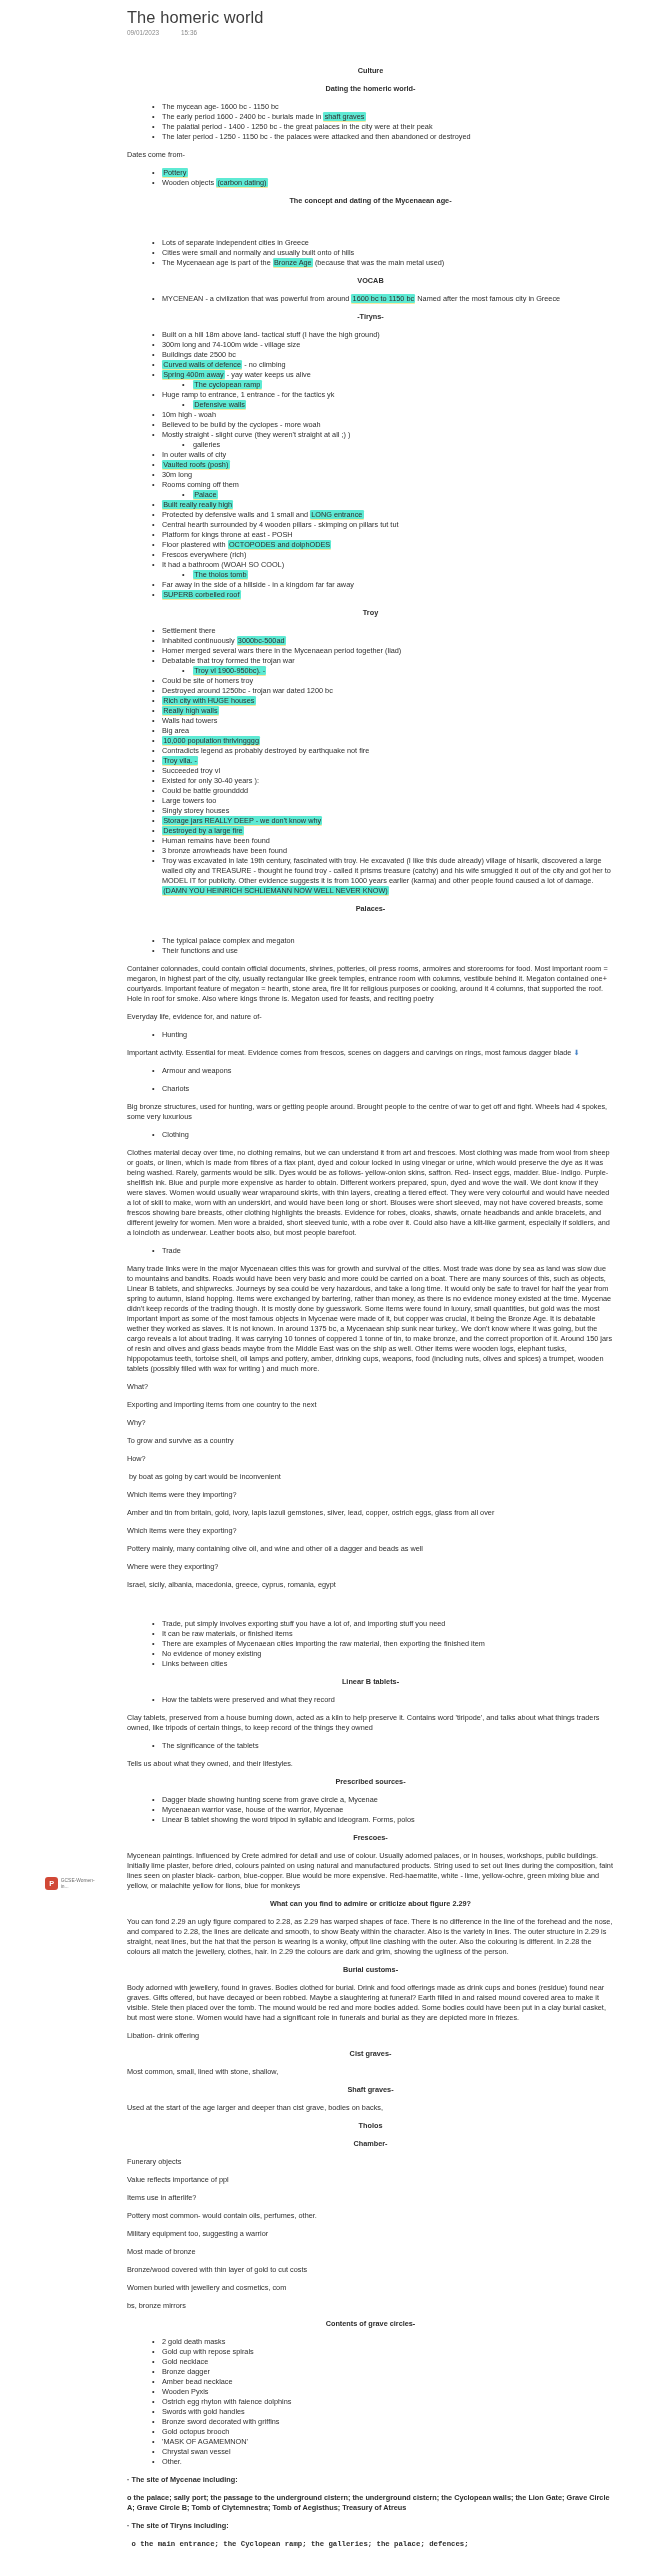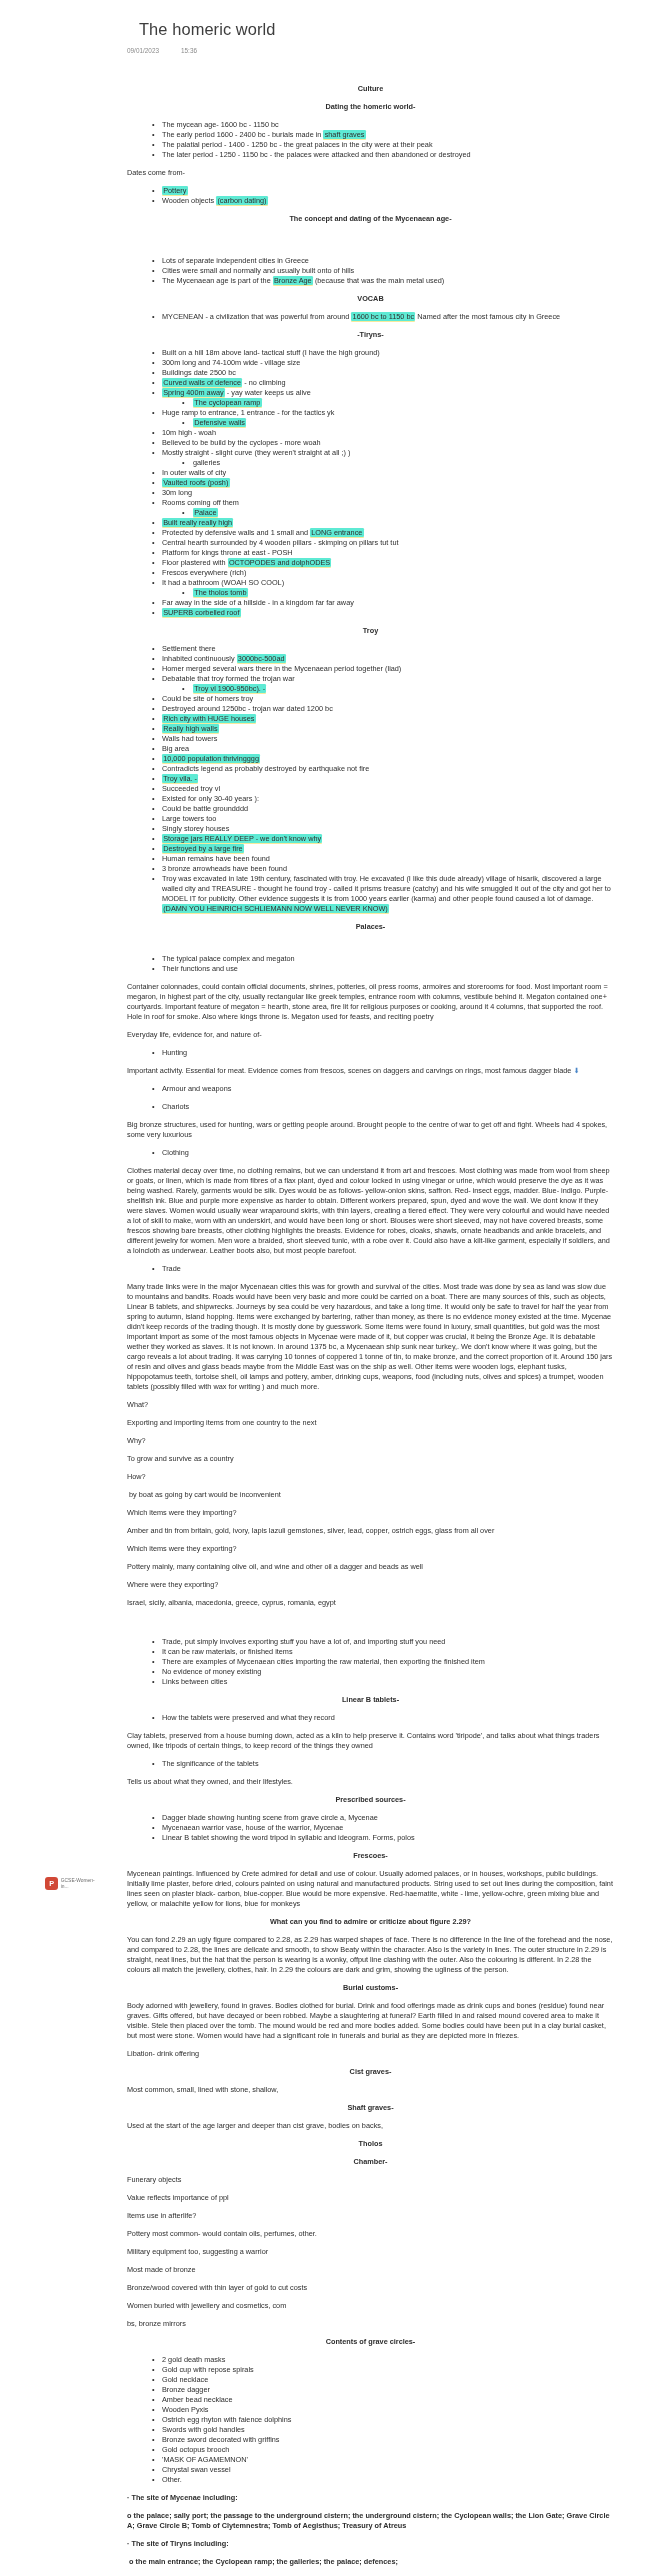--- a/index.html
+++ b/index.html
@@ -1,23 +1,23 @@
 <!DOCTYPE html>
 <html style="font-size:9.7px"><head>
 <meta charset="utf-8">
 <style>
   html,body{margin:0;padding:0;background:#ffffff;}
   body{width:657px;min-height:2576px;position:relative;font-family:"Liberation Sans",sans-serif;color:#2e2e2e;}
   .content{margin-left:127px;width:487px;font-size:7.3px;line-height:10px;padding-top:12px;}
-  h1.title{font-size:16.4px;font-weight:300;margin:12px;color:#3d3d3d;letter-spacing:0.1px;}
+  h1.title{font-size:16.4px;font-weight:300;margin:0;color:#3d3d3d;letter-spacing:0.1px;}
   .meta{margin-top:5.5px;margin-bottom:28px;font-size:6.4px;color:#8a8a8a;display:flex;gap:22px;}
   .h{font-weight:700;margin:8px 0;text-align:center;}
   .p{margin:8px 0;}
   .p.b{font-weight:700;}
-  .p.tight{margin-top:3px;}
+  .p.tight{margin-top:3px;font-family:Liberation Mono, monospace;}
   ul.blist{list-style:none;margin:8px 0;padding:0;}
   ul.blist li{position:relative;padding-left:35px;}
   ul.blist li::before{content:"\2022";position:absolute;left:25px;top:0;}
   ul.blist li.lv2{padding-left:66px;}
   ul.blist li.lv2::before{left:55px;}
   .hl{background:#5eead4;border-radius:1.2px;padding:0 1.2px;box-shadow:0 0.6px 0 #f0d63a;}
   .gap{width:100%;}
   .attachment{position:absolute;left:45px;top:1877px;width:55px;display:flex;gap:2.4px;align-items:flex-start;cursor:pointer;}
   .att-icon{width:13.4px;height:13.4px;background:#d14836;border-radius:3px;color:#fff;font-weight:700;font-size:7.3px;display:flex;align-items:center;justify-content:center;flex:0 0 auto;}
   .att-label{font-size:4.9px;line-height:5.5px;color:#6d6d6d;word-break:break-word;padding-top:1.2px;}

